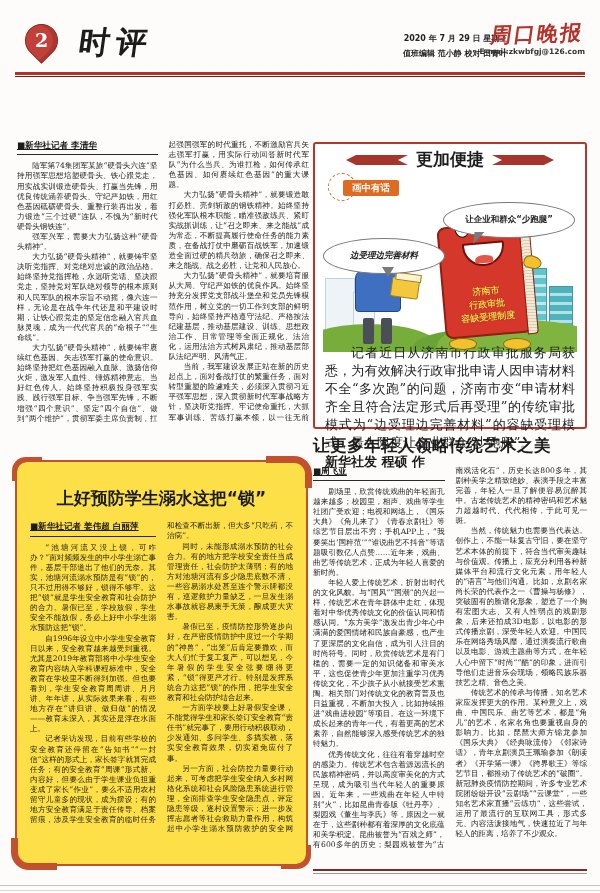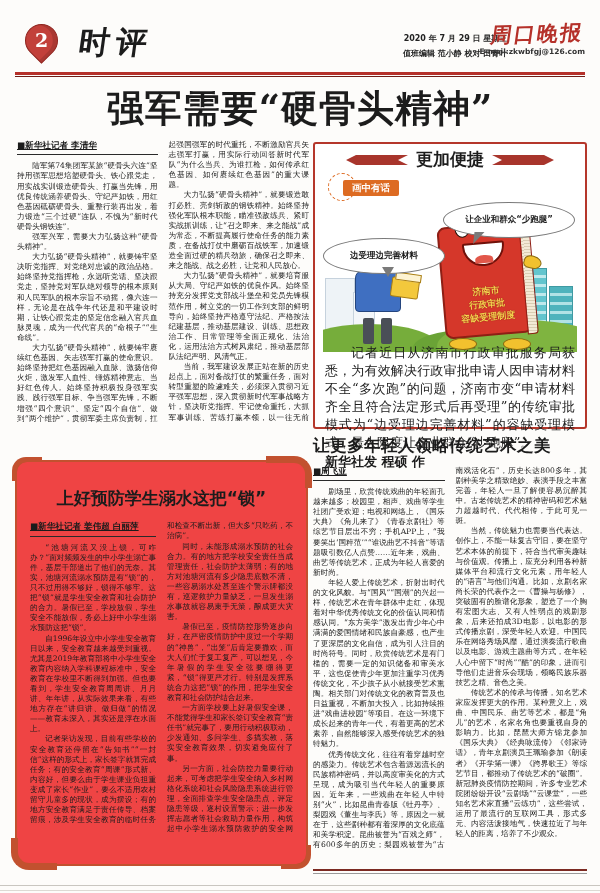--- a/index.html
+++ b/index.html
@@ -86,37 +86,37 @@
   .torso { position:absolute; left:6px; top:22px; width:46px; height:42px; background:#3f6fc1;
     border:1.5px solid #24457e; border-radius:8px 8px 4px 4px; }
   .folder { position:absolute; right:-8px; top:30px; width:28px; height:20px; background:#f3c83c;
     border:1.5px solid #a87d12; border-radius:2px; transform:rotate(8deg); }
   .folder::after { content:""; position:absolute; left:2px; top:-6px; width:24px; height:6px; background:#fdf3d2; border:1px solid #a87d12; }
   .leg { position:absolute; bottom:0; width:11px; height:26px; background:#4a4f57; border-radius:2px; }
   .leg.ll { left:14px; } .leg.rl { left:32px; }
   .bubble { position:absolute; background:#fff; border:1.5px solid #7a7a7a; border-radius:50%;
     display:flex; align-items:center; justify-content:center; z-index:5;
     font:700 8.5px/1.1 "DejaVu Sans", sans-serif; text-align:center; padding:0 6px; }
-  .bubble.bl { left:0; top:38px; width:122px; height:36px; }
+  .bubble.bl { left:0; top:38px; width:122px; height:36px;font-style:italic; }
   .bubble.bl::after { content:""; position:absolute; left:58px; bottom:-10px; border:6px solid transparent; border-top:10px solid #7a7a7a; }
   .bubble.br { right:2px; top:2px; width:132px; height:36px; }
   .bubble.br::after { content:""; position:absolute; left:26px; bottom:-12px; border:5px solid transparent; border-top:12px solid #7a7a7a; transform:skewX(-28deg); }
   .cbx-caption { position:absolute; left:10px; right:10px; top:200px;
     font-size:13px; line-height:1.38; text-align:justify; }
   .cbx-caption .cap { text-indent:2em; }
   .cbx-credit { text-align:left; font-weight:700; margin-top:1px; }
   
   .arts { position:absolute; left:313px; top:436px; width:274px; height:442px; }
   .arts-title { font:900 16.5px/1.2 "DejaVu Sans", sans-serif; letter-spacing:0.5px; }
   .arts .cols { column-count:2; height:392px; margin-top:10px; }
   .arts-rule { position:absolute; bottom:4px; left:0; right:0; border-top:2.5px solid #7c2a22; }
   .arts-rule::after { content:""; display:block; margin-top:2px; border-top:1px solid #9a9a9a; }
   
   .drown { position:absolute; left:15px; top:460px; width:293px; height:406px;
-    border:2.5px solid #c2512f; border-radius:12px; background:#ef4444; }
+    border:2.5px solid #c2512f; border-radius:12px; background:#fde047; }
   .corner { position:absolute; width:46px; height:32px; border:0 solid #c2512f; }
   .corner.tr { top:-6px; right:-6px; border-top-width:7px; border-right-width:7px; border-radius:0 18px 0 0; }
   .corner.bl { bottom:-6px; left:-6px; border-bottom-width:7px; border-left-width:7px; border-radius:0 0 0 18px; }
   .corner.tl { top:-5px; left:-5px; width:30px; height:24px; border-top-width:5px; border-left-width:5px; border-radius:14px 0 0 0; }
   .corner.br { bottom:-5px; right:-5px; width:30px; height:24px; border-bottom-width:5px; border-right-width:5px; border-radius:0 0 14px 0; }
   .drown-title { margin-top:26px; text-align:center; font:900 17px/1.2 "DejaVu Sans", sans-serif; }
   .drown .cols { column-count:2; height:318px; margin:13px 13px 0; }
   
   .page-edge1 { position:absolute; left:0; right:0; bottom:7px; border-top:1.5px solid #c9c6c0; }
   .page-edge2 { position:absolute; left:0; right:0; bottom:2px; border-top:1px solid #dddad4; }
@@ -134,21 +134,20 @@
     <div class="meta">
       <div>2020 年 7 月 29 日  星期三</div>
       <div>值班编辑 范小静  校对 田青叶</div>
     </div>
     <div class="masthead">周口晚报</div>
     <div class="email">E-mail:zkwbfgj@126.com</div>
   </div>
   <div class="hdr-rule"></div>
   <div class="hdr-rule2"></div>
 
-  <div class="headline">强军需要“硬骨头精神”</div>
 
   <div class="main-article">
     <div class="cols">
       <div class="byline">■新华社记者 李清华</div>
       <div>
           <p>陆军第74集团军某旅“硬骨头六连”坚持用强军思想培塑硬骨头、铁心跟党走，用实战实训锻造硬骨头、打赢当先锋，用优良传统涵养硬骨头、守纪严如铁，用红色基因砥砺硬骨头、重整行装再出发，着力锻造“三个过硬”连队，不愧为“新时代硬骨头钢铁连”。</p>
           <p>强军兴军，需要大力弘扬这种“硬骨头精神”。</p>
           <p>大力弘扬“硬骨头精神”，就要铸牢坚决听党指挥、对党绝对忠诚的政治品格。始终坚持党指挥枪，永远听党话、坚决跟党走，坚持党对军队绝对领导的根本原则和人民军队的根本宗旨不动摇，像六连一样，无论是在战争年代还是和平建设时期，让铁心跟党走的坚定信念融入官兵血脉灵魂，成为一代代官兵的“命根子”“生命线”。</p>
           <p>大力弘扬“硬骨头精神”，就要铸牢赓续红色基因、矢志强军打赢的使命意识。始终坚持把红色基因融入血脉、激扬信仰火炬，激发军人血性、锤炼精神意志、当好红色传人。始终坚持积极投身强军实践、践行强军目标、争当强军先锋，不断增强“四个意识”、坚定“四个自信”、做到“两个维护”，贯彻军委主席负责制，扛起强国强军的时代重托，不断激励官兵矢志强军打赢，用实际行动回答新时代军队“为什么当兵、为谁扛枪，如何传承红色基因、如何赓续红色基因”的重大课题。</p>
           <p>大力弘扬“硬骨头精神”，就要锻造敢打必胜、亮剑斩敌的钢铁精神。始终坚持强化军队根本职能，瞄准强敌练兵、紧盯实战抓训练，让“召之即来、来之能战”成为常态，不断提高履行使命任务的能力素质，在备战打仗中磨砺百战铁军，加速锻造全面过硬的精兵劲旅，确保召之即来、来之能战、战之必胜，让党和人民放心。</p>

